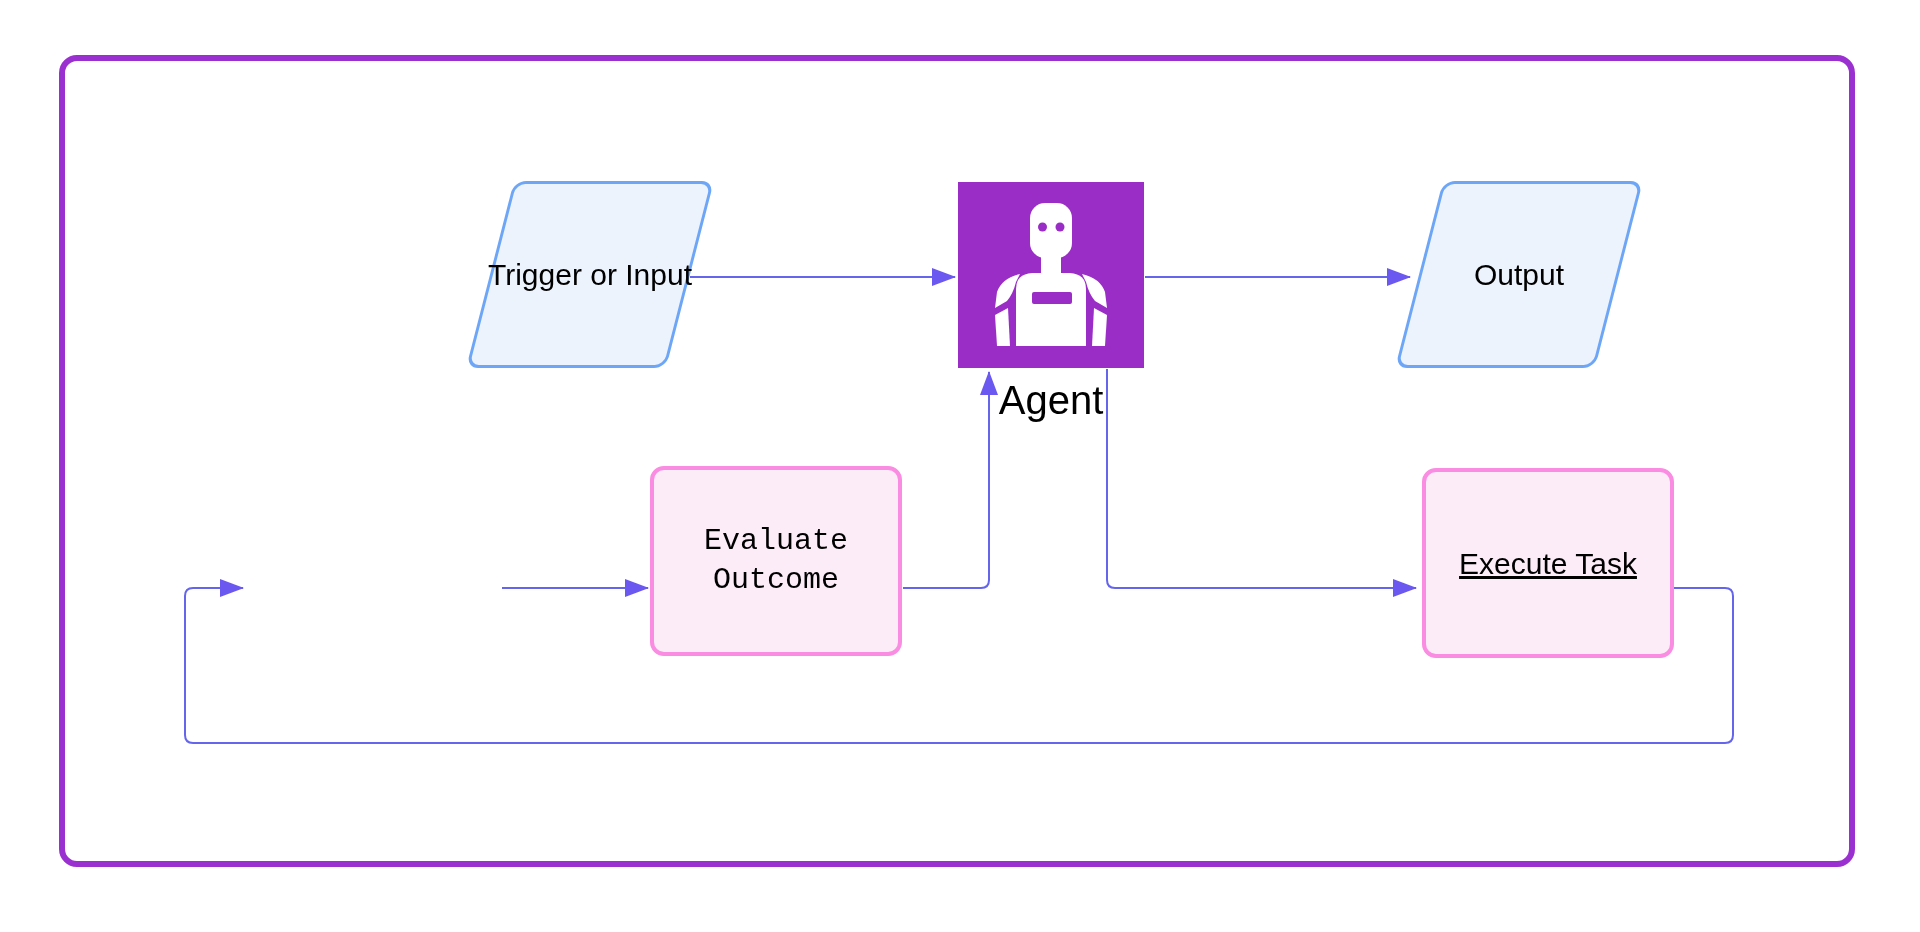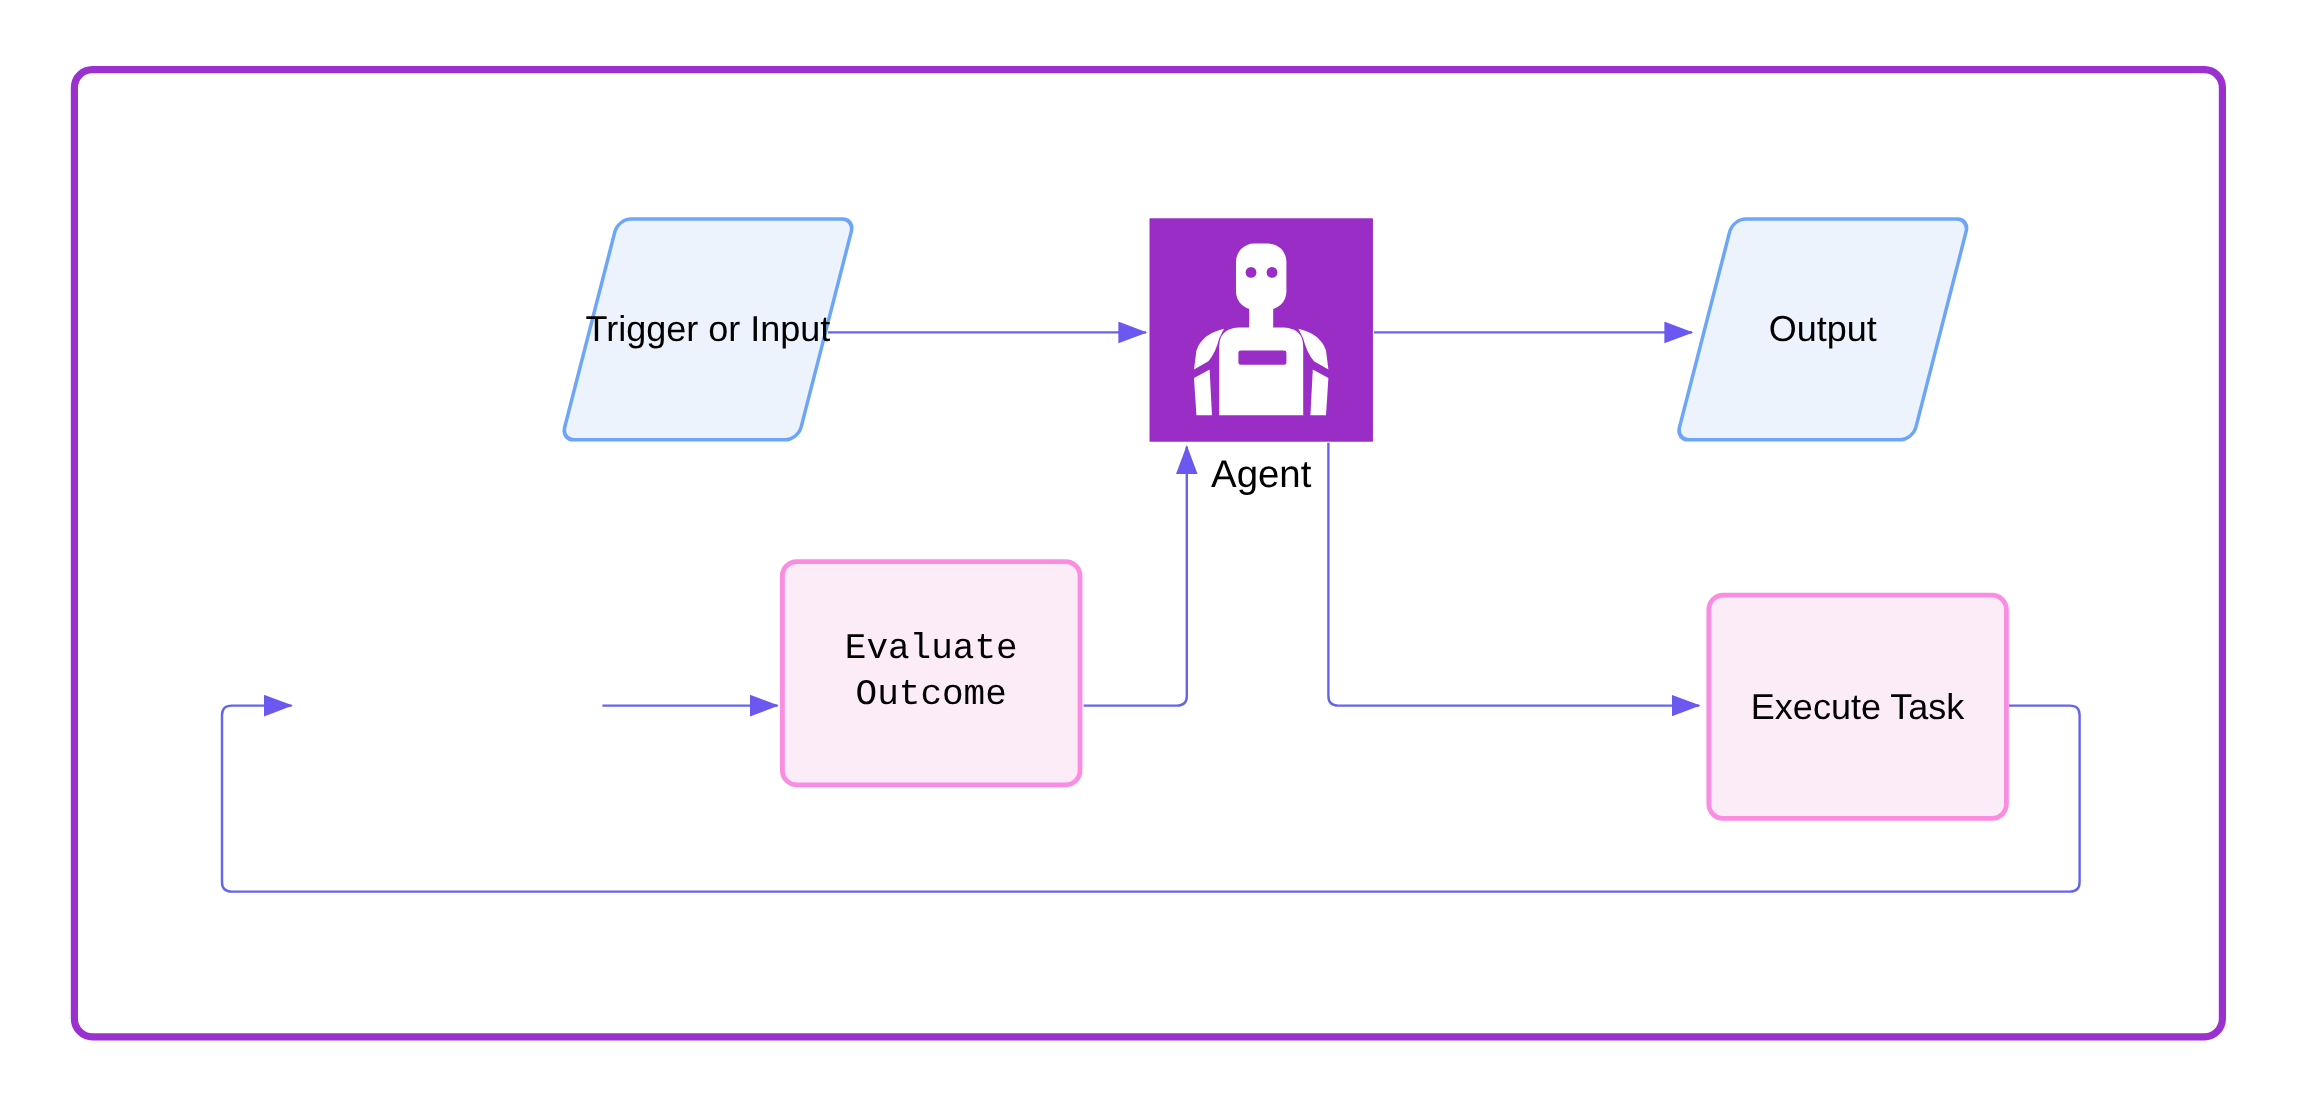--- a/index.html
+++ b/index.html
@@ -62,34 +62,34 @@
     display: flex; align-items: center; justify-content: center;
   }
   .task .label {
     font-size: 30px;
     line-height: 1.3;
     text-align: center;
     max-width: 185px;
   }
   .node-store    { left: 247px;  top: 493px; }
   .node-evaluate { left: 650px;  top: 466px; font-family: Liberation Mono, monospace; }
-  .node-execute  { left: 1422px; top: 494px; }
+  .node-execute  { left: 1422px; top: 468px; text-decoration: underline; }
   .agent-node {
     position: absolute;
     left: 958px; top: 182px;
     width: 186px; height: 186px;
     background: var(--agent-fill, #992dc6);
   }
   .agent-node svg { display: block; width: 186px; height: 186px; }
   .agent-caption {
     position: absolute;
     left: 958px; top: 378px;
     width: 186px;
     text-align: center;
-    font-size: 32px;
+    font-size: 40px;
     line-height: 1.1;
   }
   .robot-white { fill: #ffffff; }
   .robot-purple { fill: var(--agent-fill, #992dc6); }
 </style>
 </head>
 <body>
 
 <div class="stage">
 

